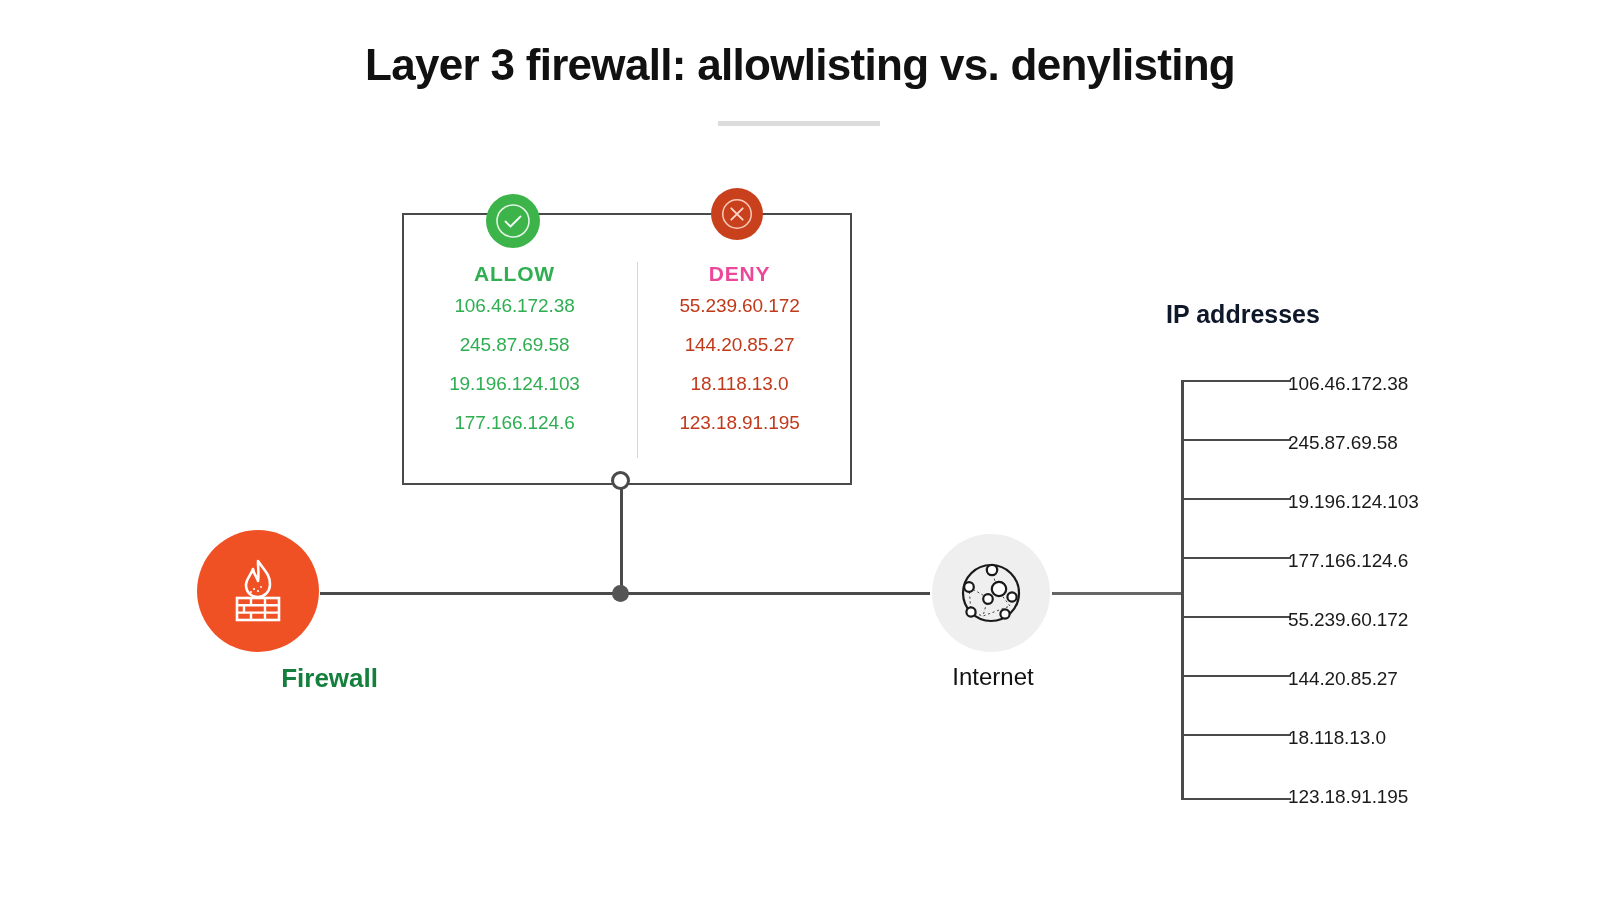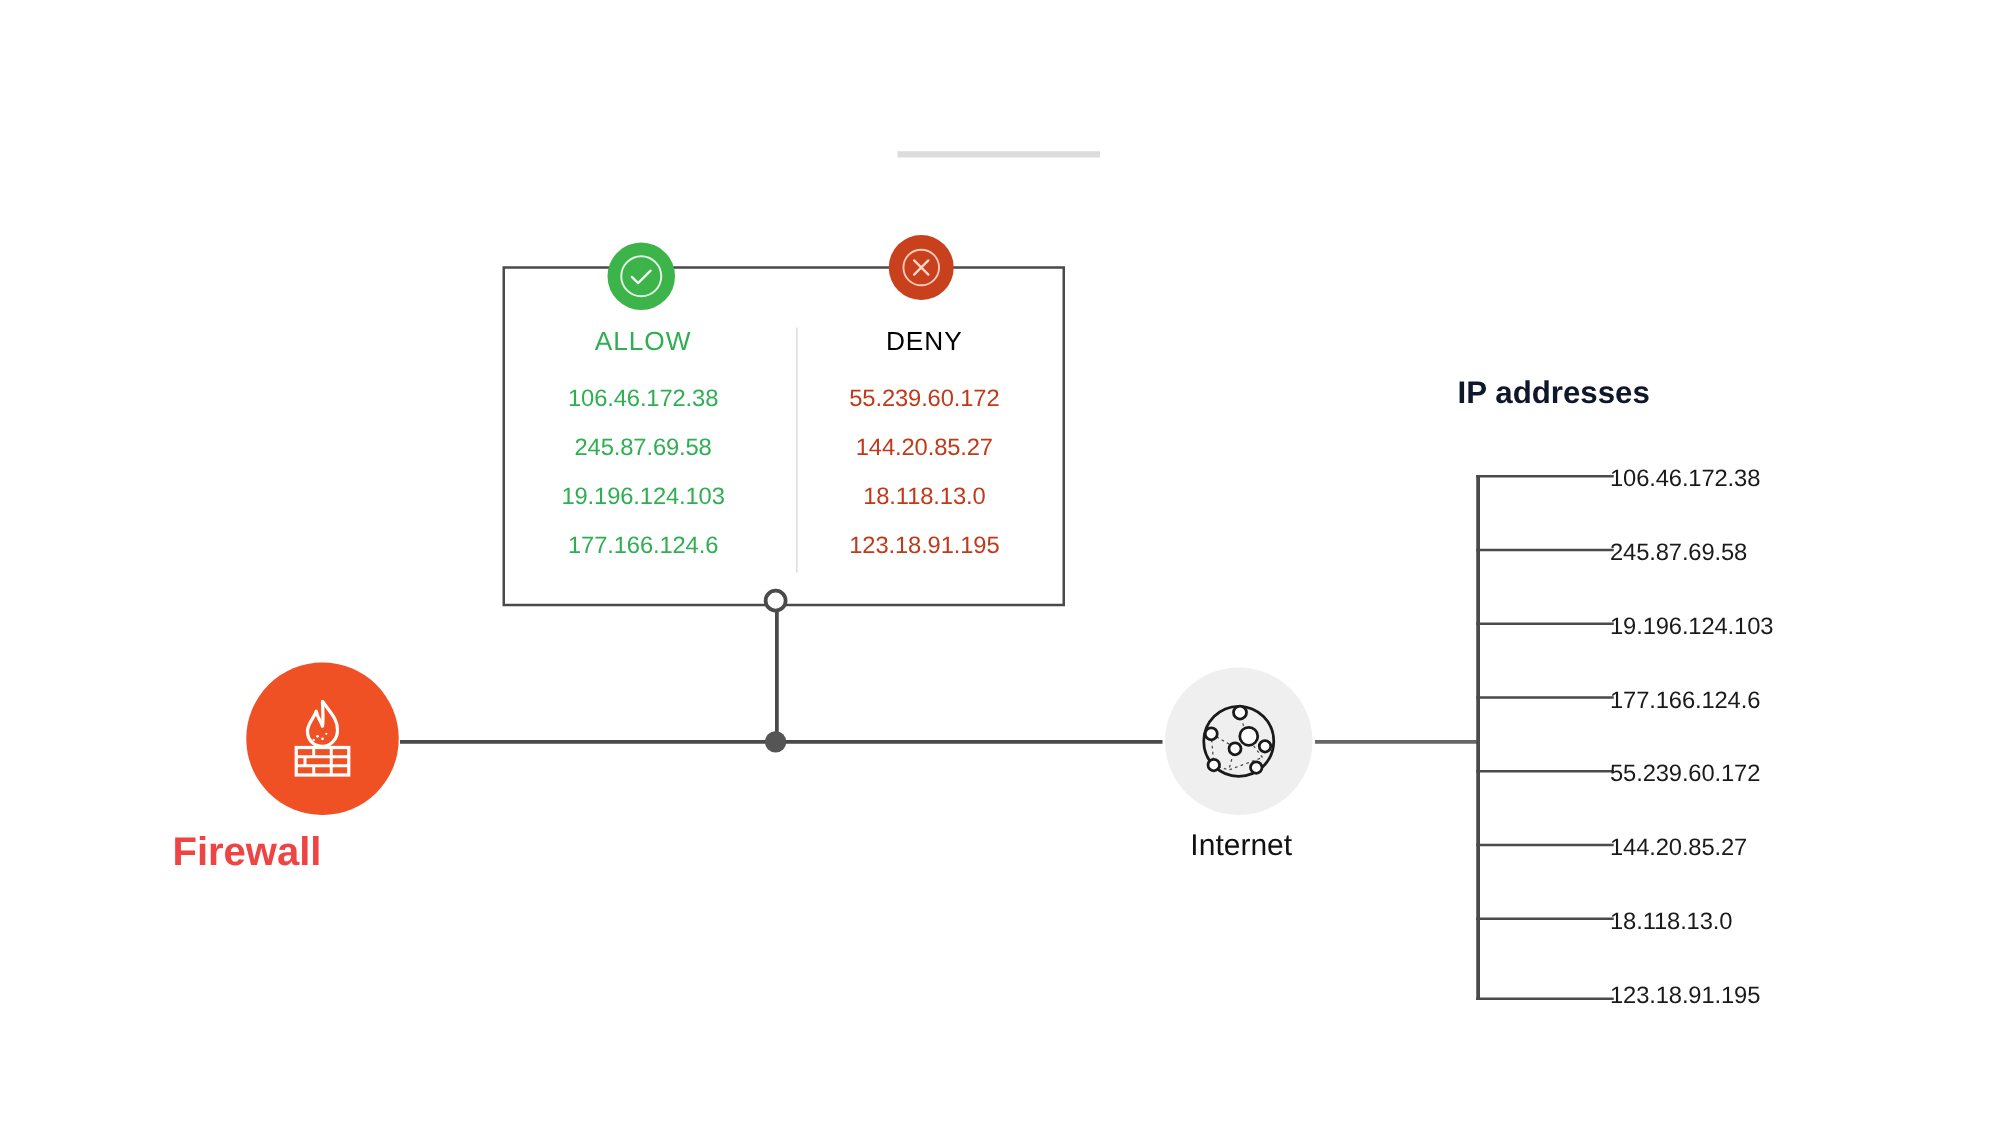--- a/index.html
+++ b/index.html
@@ -87,26 +87,25 @@
   .list-col {
     top: 262px;
     width: 225px;
     text-align: center;
   }
   #col-allow { left: 402px; }
   #col-deny  { left: 627px; }
 
   .col-head {
     font-size: 21px;
-    font-weight: normal;
+    font-weight: bold;
     letter-spacing: 0.8px;
-    margin-bottom: 14px;
   }
   #col-allow .col-head { color: #2fae52; }
-  #col-deny  .col-head { color: #000000; }
+  #col-deny  .col-head { color: #ec4899; }
 
   .ip-line {
     font-size: 19px;
     line-height: 39px;
     letter-spacing: -0.1px;
   }
   #col-allow .ip-line { color: #2fae52; }
   #col-deny  .ip-line { color: #c0391a; }
 
   
@@ -158,24 +157,24 @@
     border-radius: 50%;
     background: #ef5125;
     display: flex;
     align-items: center;
     justify-content: center;
   }
   #firewall-label {
     left: 138px;
     top: 663px;
     width: 240px;
-    text-align: left;
-    font-size: 32px;
+    text-align: right;
+    font-size: 26px;
     font-weight: bold;
-    color: #ef4444;
+    color: #15803d;
   }
   #internet-circle {
     left: 932px;
     top: 534px;
     width: 118px;
     height: 118px;
     border-radius: 50%;
     background: #efefef;
     display: flex;
     align-items: center;
@@ -220,20 +219,21 @@
     color: #1a1a1a;
     white-space: nowrap;
     letter-spacing: -0.1px;
   }
 </style>
 </head>
 <body>
 
 <div id="stage">
 
+  <div class="abs" id="title">Layer 3 firewall: allowlisting vs. denylisting</div>
   <div class="abs" id="title-rule"></div>
 
   <div class="abs" id="rule-box"></div>
   <div class="abs" id="col-divider"></div>
 
   <div class="abs badge" id="badge-allow">
     <svg width="40" height="40" viewBox="0 0 40 40" aria-hidden="true">
       <circle cx="20" cy="20" r="16" fill="none" stroke="#ffffff" stroke-width="1.6" opacity="0.85"></circle>
       <path d="M12.5 20.5 L17.5 25.5 L27.5 15.5" fill="none" stroke="#ffffff" stroke-width="1.8" stroke-linecap="round" stroke-linejoin="round" opacity="0.95"></path>
     </svg>

